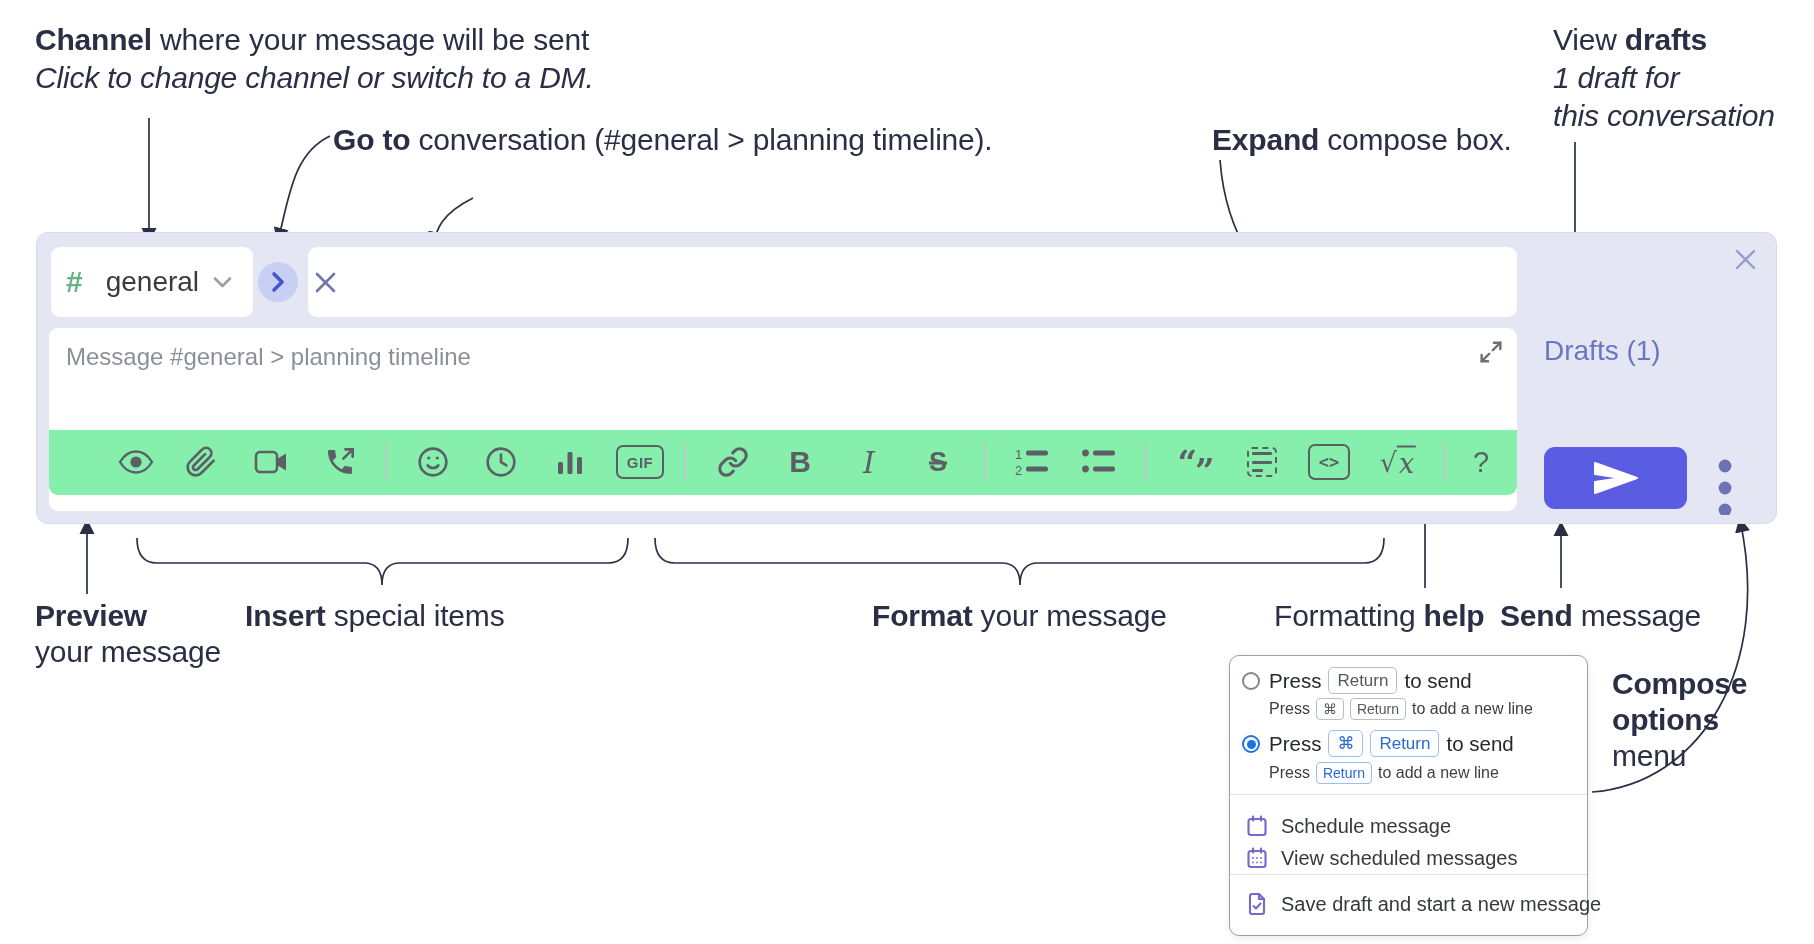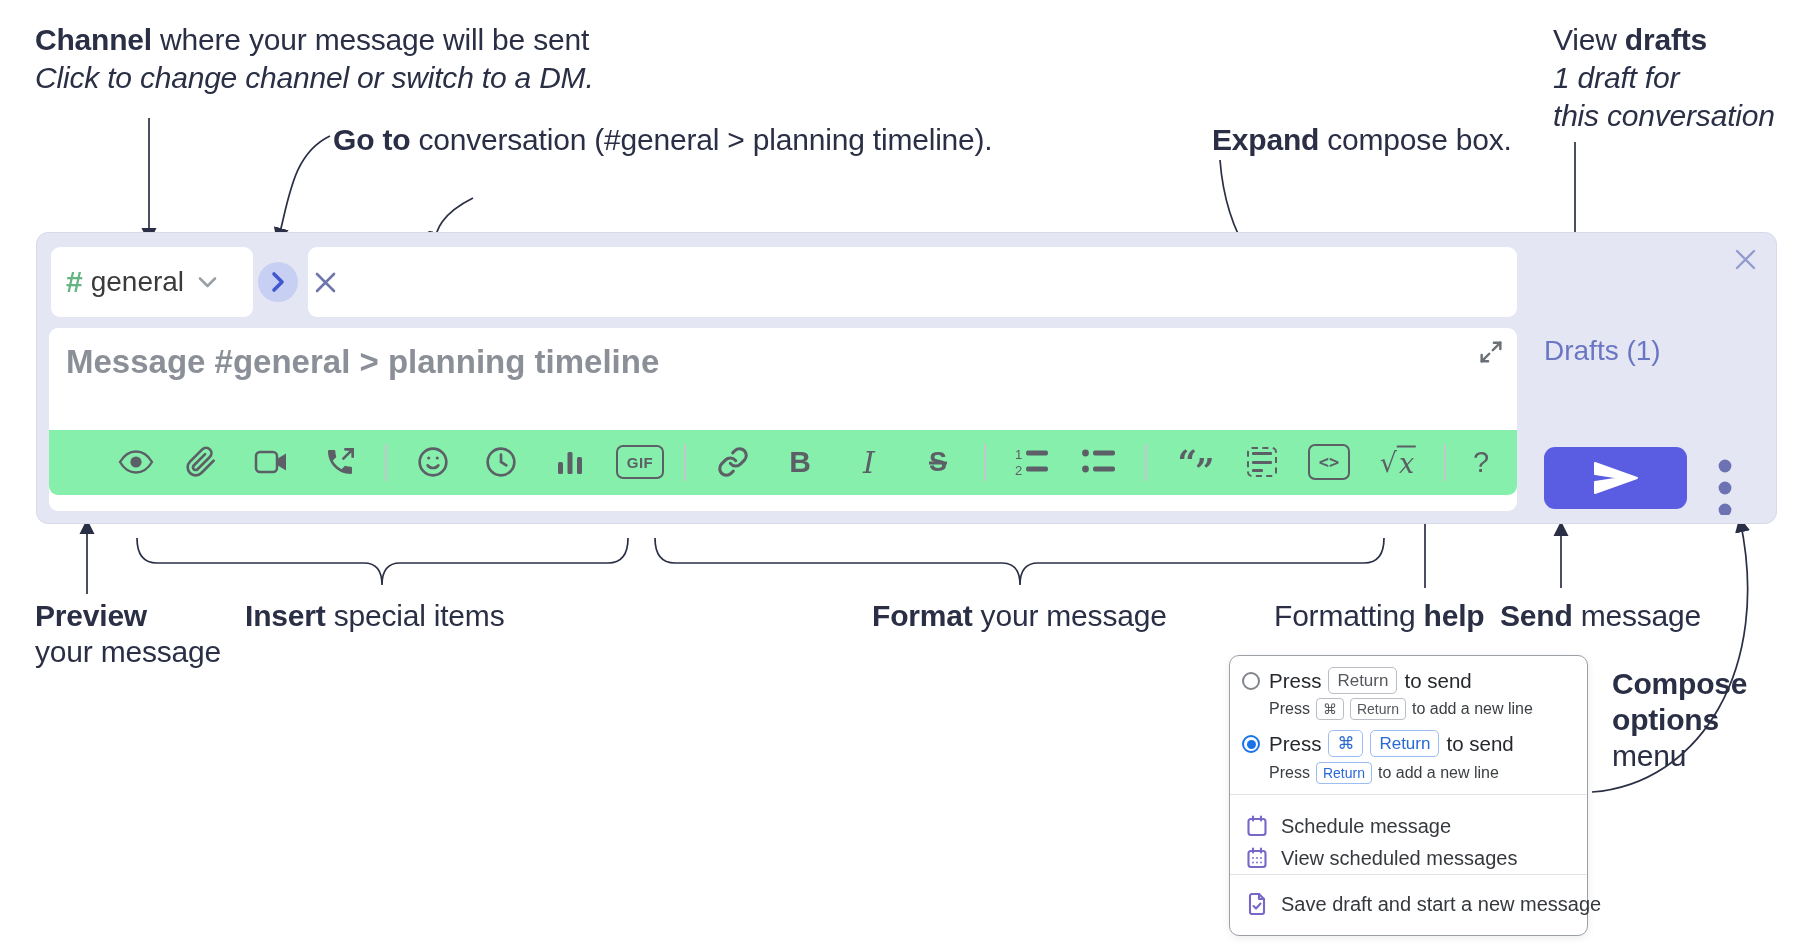--- a/index.html
+++ b/index.html
@@ -9,31 +9,31 @@
   .ann b{font-weight:700;}
   .ann.it{font-style:italic;}
   svg.overlay{position:absolute;left:0;top:0;pointer-events:none;}
 
   
   .compose{position:absolute;left:36px;top:232px;width:1741px;height:292px;background:#e4e7f3;
     border:1px solid #d6daea;border-radius:12px;box-sizing:border-box;}
   .chan-box{position:absolute;left:14px;top:14px;width:202px;height:70px;background:#fff;border-radius:9px;
     display:flex;align-items:center;cursor:pointer;}
   .chan-hash{font-size:30px;font-weight:700;color:#65b583;margin-left:15px;}
-  .chan-name{font-size:28px;color:#3b3b3b;margin-left:8px;}
+  .chan-name{font-size:28px;color:#3b3b3b;margin-left:23px;}
   .chan-chev{margin-left:14px;display:flex;}
   .goto-btn{position:absolute;left:221px;top:29px;width:40px;height:40px;border-radius:50%;background:#c7d0f2;
     border:none;display:flex;align-items:center;justify-content:center;cursor:pointer;padding:0;}
   .topic-box{position:absolute;left:271px;top:14px;width:1209px;height:70px;background:#fff;border-radius:9px;
     display:flex;align-items:center;}
   .topic-text{font-size:28px;color:#1b1b1b;margin-left:16px;flex:1;}
   .topic-clear{margin-right:14px;display:flex;cursor:pointer;padding:6px;}
   .compose-close{position:absolute;right:14px;top:10px;display:flex;cursor:pointer;padding:4px;}
   .msg-box{position:absolute;left:12px;top:95px;width:1468px;height:183px;background:#fff;border-radius:9px;}
-  .placeholder{position:absolute;left:17px;top:15px;font-size:33px;color:#8b8f98;font-weight:bold;}
+  .placeholder{position:absolute;left:17px;top:15px;font-size:24px;color:#8b8f98;}
   .expand-ic{position:absolute;right:12px;top:10px;cursor:pointer;}
   .toolbar{position:absolute;left:0;bottom:16px;width:100%;height:65px;background:#86efac;border-radius:0 0 9px 9px;}
   .ticon{position:absolute;top:32px;transform:translate(-50%,-50%);color:#5c6066;display:flex;align-items:center;
     justify-content:center;cursor:pointer;}
   .tdiv{position:absolute;top:14px;width:2px;height:37px;background:#c3c7cd;transform:translateX(-50%);}
   .gif-box{border:2.4px solid #5c6066;border-radius:7px;width:44px;height:30px;display:flex;align-items:center;
     justify-content:center;font-size:15px;font-weight:700;letter-spacing:0.5px;}
   .b-glyph{font-size:30px;font-weight:700;}
   .i-glyph{font-size:30px;font-style:italic;font-family:"DejaVu Serif","Liberation Serif",serif;}
   .s-glyph{font-size:27px;font-weight:600;text-decoration:line-through;text-decoration-thickness:3px;}

